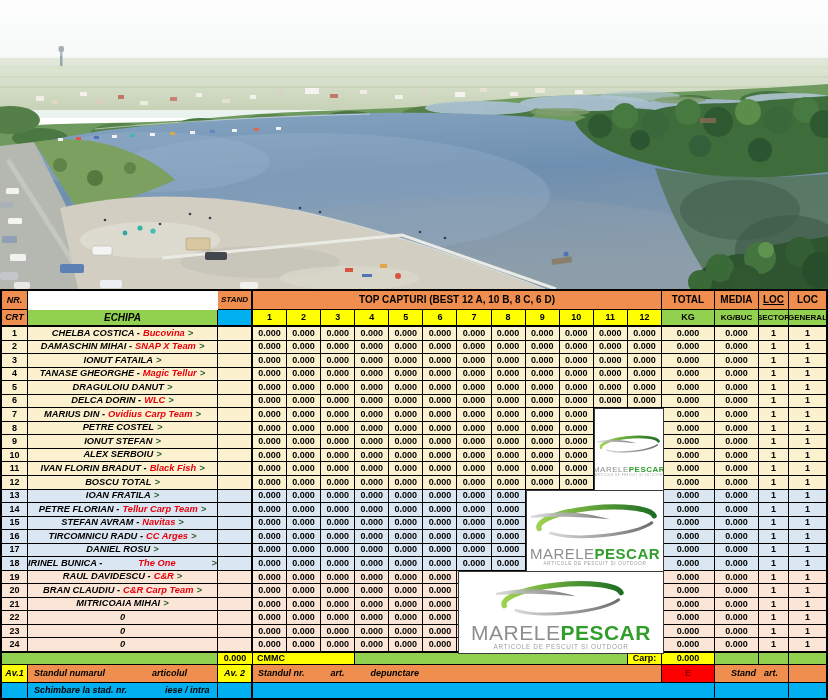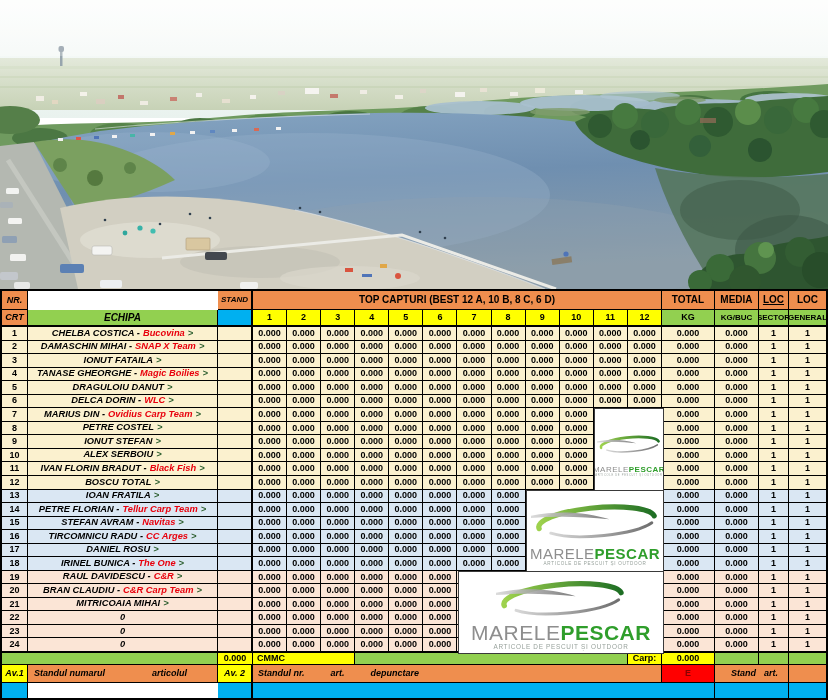--- a/index.html
+++ b/index.html
@@ -272,20 +272,24 @@
       <span>depunctare</span>
     </div>
     <div class="cell rd b s9" style="grid-area:28/16">E</div>
     <div class="cell or itb s9 spread2" style="grid-area:28/17/29/19">
       <span>Stand</span>
       <span>art.</span>
     </div>
     <div class="cell or nbr" style="grid-area:28/19"></div>
 
     <div class="cell bl nbb" style="grid-area:29/1"></div>
+    <div class="cell bl itb s9 spread3 nbb" style="grid-area:29/2">
+      <span>Schimbare la stad.  nr.</span>
+      <span>iese / intra</span>
+    </div>
     <div class="cell bl nbb thickR" style="grid-area:29/3"></div>
     <div class="cell bl nbb" style="grid-area:29/4/30/17"></div>
     <div class="cell bl nbb" style="grid-area:29/17/30/19"></div>
     <div class="cell bl nbb nbr" style="grid-area:29/19"></div>
 
     <div class="logo-box" id="lb1">
       <svg class="fish" viewBox="0 0 220 78">
         <defs>
           <linearGradient id="lgG" x1="0" y1="0" x2="1" y2="0">
             <stop offset="0" stop-color="#9ED24D"></stop>
@@ -409,21 +413,21 @@
       <div class="cell cr b s9" style="grid-area: 5 / 13;">0.000</div>
       <div class="cell cr b s9" style="grid-area: 5 / 14;">0.000</div>
       <div class="cell cr b s9" style="grid-area: 5 / 15;">0.000</div>
       <div class="cell cr b s9" style="grid-area: 5 / 16;">0.000</div>
       <div class="cell cr b s9" style="grid-area: 5 / 17;">0.000</div>
       <div class="cell cr b s9" style="grid-area: 5 / 18;">1</div>
       <div class="cell cr b s9 nbr" style="grid-area: 5 / 19;">1</div>
       <div class="cell cr b s9" style="grid-area: 6 / 1;">4</div>
       <div class="cell cr namecell" style="grid-area: 6 / 2;">
         <span class="nm">TANASE GHEORGHE -</span>
-        <span class="tm">Magic Boilies</span>
+        <span class="tm">Magic Tellur</span>
         <span class="ar">&gt;</span>
       </div>
       <div class="cell cr thickR" style="grid-area: 6 / 3;"></div>
       <div class="cell cr b s9" style="grid-area: 6 / 4;">0.000</div>
       <div class="cell cr b s9" style="grid-area: 6 / 5;">0.000</div>
       <div class="cell cr b s9" style="grid-area: 6 / 6;">0.000</div>
       <div class="cell cr b s9" style="grid-area: 6 / 7;">0.000</div>
       <div class="cell cr b s9" style="grid-area: 6 / 8;">0.000</div>
       <div class="cell cr b s9" style="grid-area: 6 / 9;">0.000</div>
       <div class="cell cr b s9" style="grid-area: 6 / 10;">0.000</div>
@@ -722,21 +726,21 @@
       <div class="cell lb b s9" style="grid-area: 19 / 11;">0.000</div>
       <div class="cell lb b s9" style="grid-area: 19 / 12;"></div>
       <div class="cell lb b s9" style="grid-area: 19 / 13;"></div>
       <div class="cell lb b s9" style="grid-area: 19 / 14;"></div>
       <div class="cell lb b s9" style="grid-area: 19 / 15;"></div>
       <div class="cell lb b s9" style="grid-area: 19 / 16;">0.000</div>
       <div class="cell lb b s9" style="grid-area: 19 / 17;">0.000</div>
       <div class="cell lb b s9" style="grid-area: 19 / 18;">1</div>
       <div class="cell lb b s9 nbr" style="grid-area: 19 / 19;">1</div>
       <div class="cell lb b s9" style="grid-area: 20 / 1;">18</div>
-      <div class="cell lb namecell" style="grid-area: 20 / 2;">
+      <div class="cell lb namecell" style="grid-area: 20 / 2; justify-content: space-between;">
         <span class="nm">IRINEL BUNICA -</span>
         <span class="tm">The One</span>
         <span class="ar">&gt;</span>
       </div>
       <div class="cell lb thickR" style="grid-area: 20 / 3;"></div>
       <div class="cell lb b s9" style="grid-area: 20 / 4;">0.000</div>
       <div class="cell lb b s9" style="grid-area: 20 / 5;">0.000</div>
       <div class="cell lb b s9" style="grid-area: 20 / 6;">0.000</div>
       <div class="cell lb b s9" style="grid-area: 20 / 7;">0.000</div>
       <div class="cell lb b s9" style="grid-area: 20 / 8;">0.000</div>

